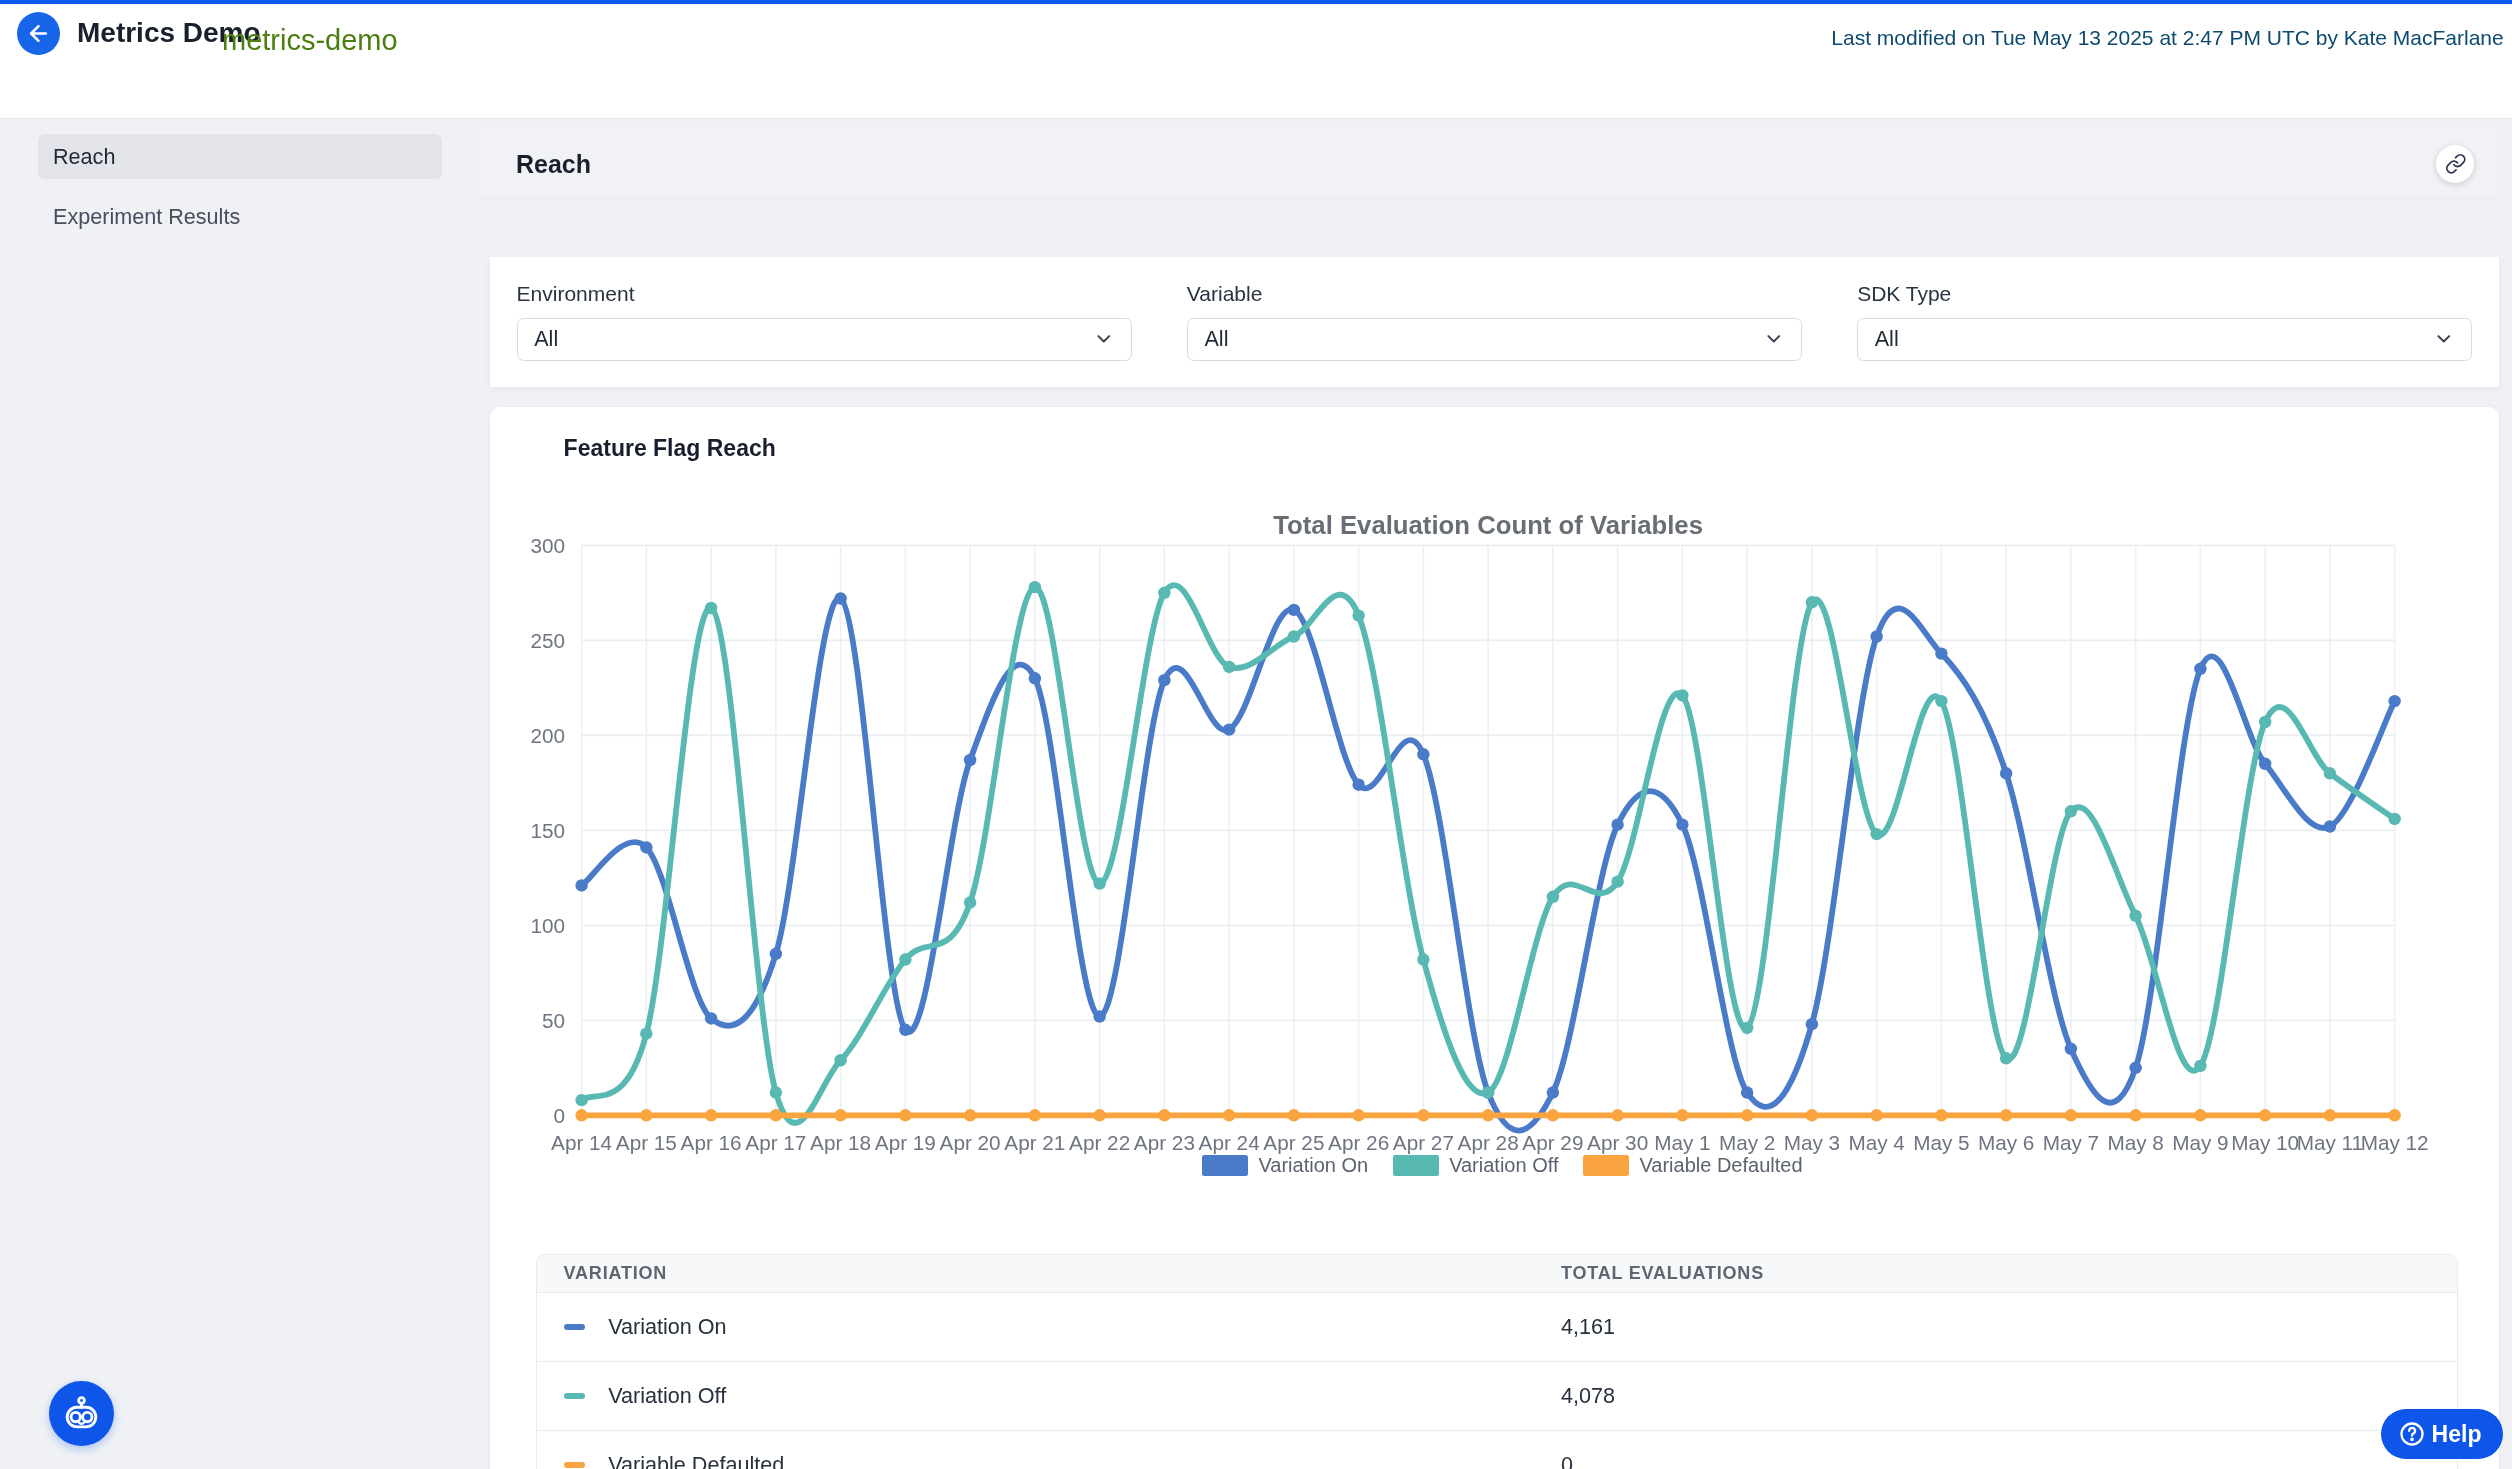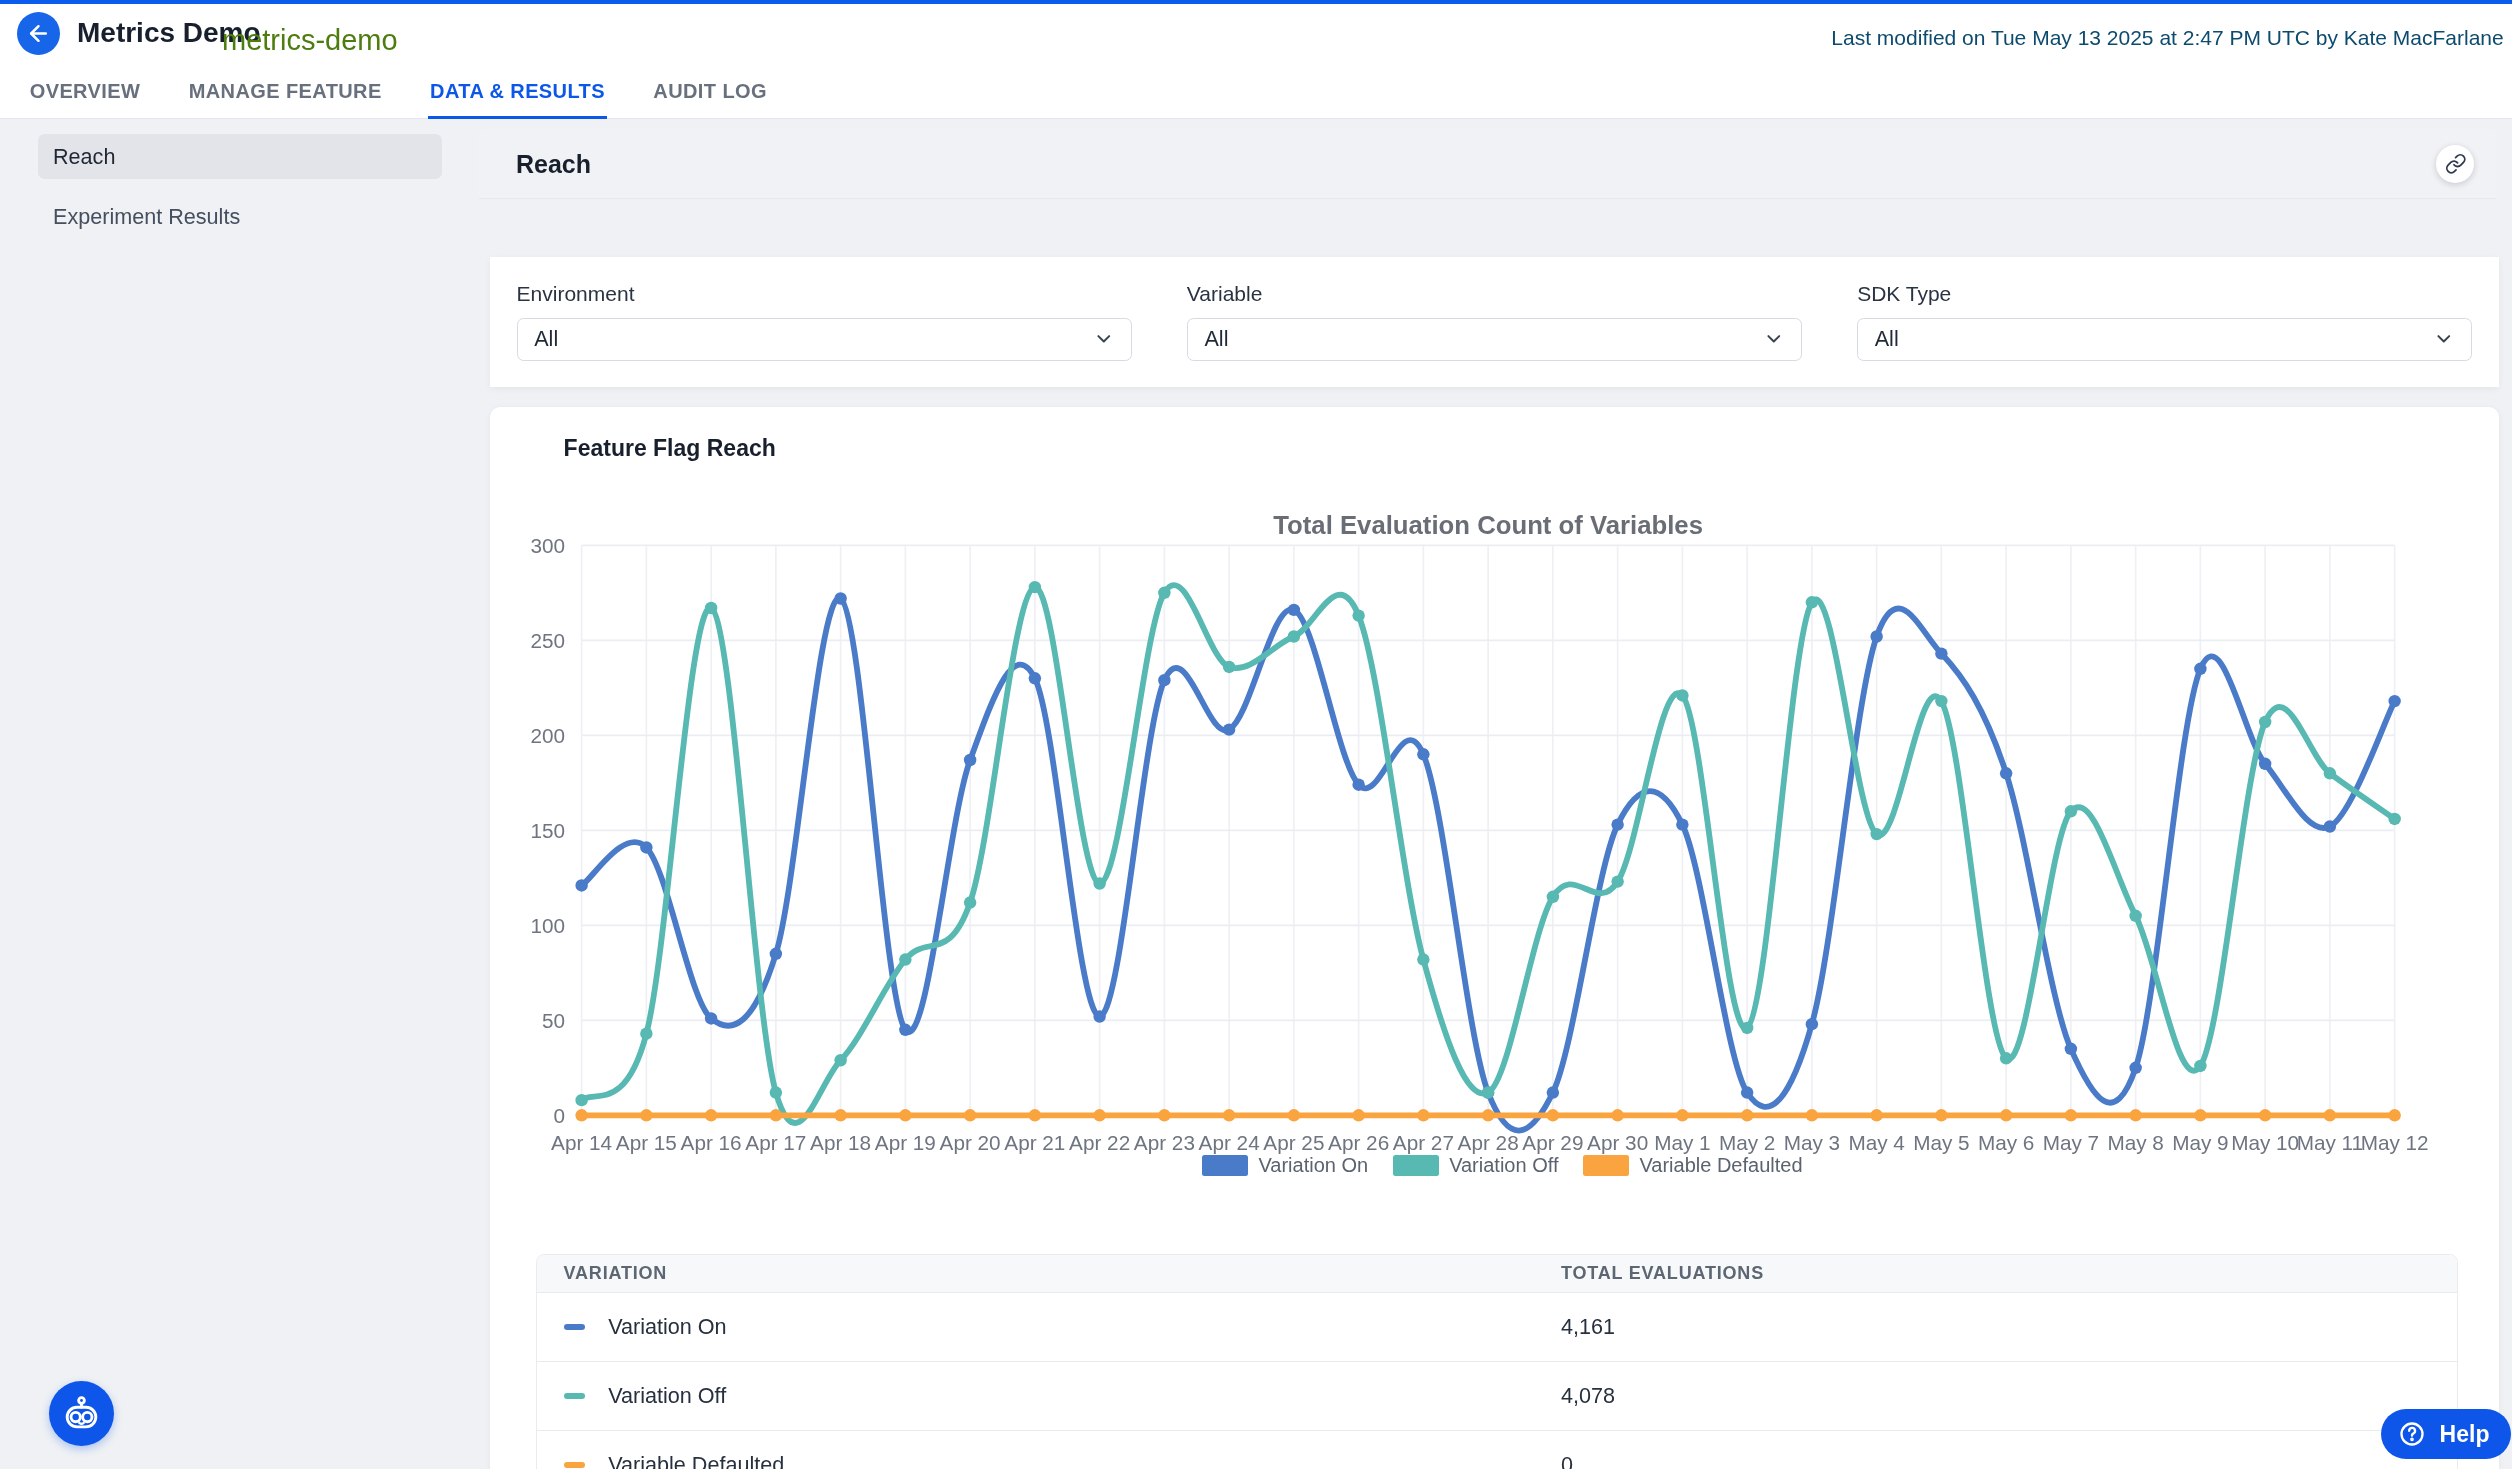--- a/index.html
+++ b/index.html
@@ -44,45 +44,39 @@
 
   .vtable { position:absolute; left:46px; top:847px; width:1922px; border:0.8px solid #e8ebef; border-radius:8.3px; overflow:hidden; background:#fff; }
   .vtable-header { height:37px; background:#f6f8fa; display:flex; align-items:center; font-size:18px; font-weight:bold; letter-spacing:0.8px; color:#5d6673; }
   .col-variation { padding-left:26.6px; width:1024px; }
   .col-total { flex:1; }
   .vrow { height:69px; display:flex; align-items:center; border-top:0.8px solid #e9ebef; font-size:21.6px; color:#27303e; }
   .vrow .rowlabel { width:1024px; padding-left:26.6px; display:flex; align-items:center; gap:23px; }
   .dash { width:21.6px; height:5.8px; border-radius:3.3px; flex:none; }
 
   .robot-btn { position:absolute; left:49px; top:1381px; width:65px; height:65px; border-radius:50%; background:#0e56e9; border:none; display:flex; align-items:center; justify-content:center; cursor:pointer; box-shadow:0 3.3px 8.3px rgba(14,86,233,0.3); }
-  .help-btn { position:absolute; left:2381px; top:1409px; height:50px; padding:0 21.6px 0 16.6px; border-radius:25px; background:#0e56e9; border:none; display:flex; align-items:center; gap:14px; color:#fff; font-size:23px; font-weight:bold; font-family:"Liberation Sans",sans-serif; cursor:pointer; }
+  .help-btn { position:absolute; left:2381px; top:1409px; height:50px; padding:0 21.6px 0 16.6px; border-radius:25px; background:#0e56e9; border:none; display:flex; align-items:center; gap:6px; color:#fff; font-size:23px; font-weight:bold; font-family:"Liberation Sans",sans-serif; cursor:pointer; }
 
   text { font-family:"Liberation Sans", sans-serif; }
 </style>
 </head>
 <body>
 
 <div class="topstrip"></div>
 
 <div class="appheader">
   <button class="back-btn">
     <svg width="25" height="25" viewBox="0 0 24 24" fill="none" stroke="#ffffff" stroke-width="2.4" stroke-linecap="round" stroke-linejoin="round">
         <path d="M19 12H5"></path>
         <path d="M12 19l-7-7 7-7"></path>
       </svg>
   </button>
   <div class="feature-title">Metrics Demo</div>
   <div class="feature-slug">metrics-demo</div>
   <div class="last-modified">Last modified on Tue May 13 2025 at 2:47 PM UTC by Kate MacFarlane</div>
-  <div class="tabs">
-    <div class="tab">OVERVIEW</div>
-    <div class="tab">MANAGE FEATURE</div>
-    <div class="tab active">DATA &amp; RESULTS</div>
-    <div class="tab">AUDIT LOG</div>
-  </div>
 </div>
 
 <div class="sidebar">
   <div class="side-item selected">Reach</div>
   <div class="side-item">Experiment Results</div>
 </div>
 
 <div class="reach-bar">
   <div class="reach-title">Reach</div>
   <button class="link-btn">

